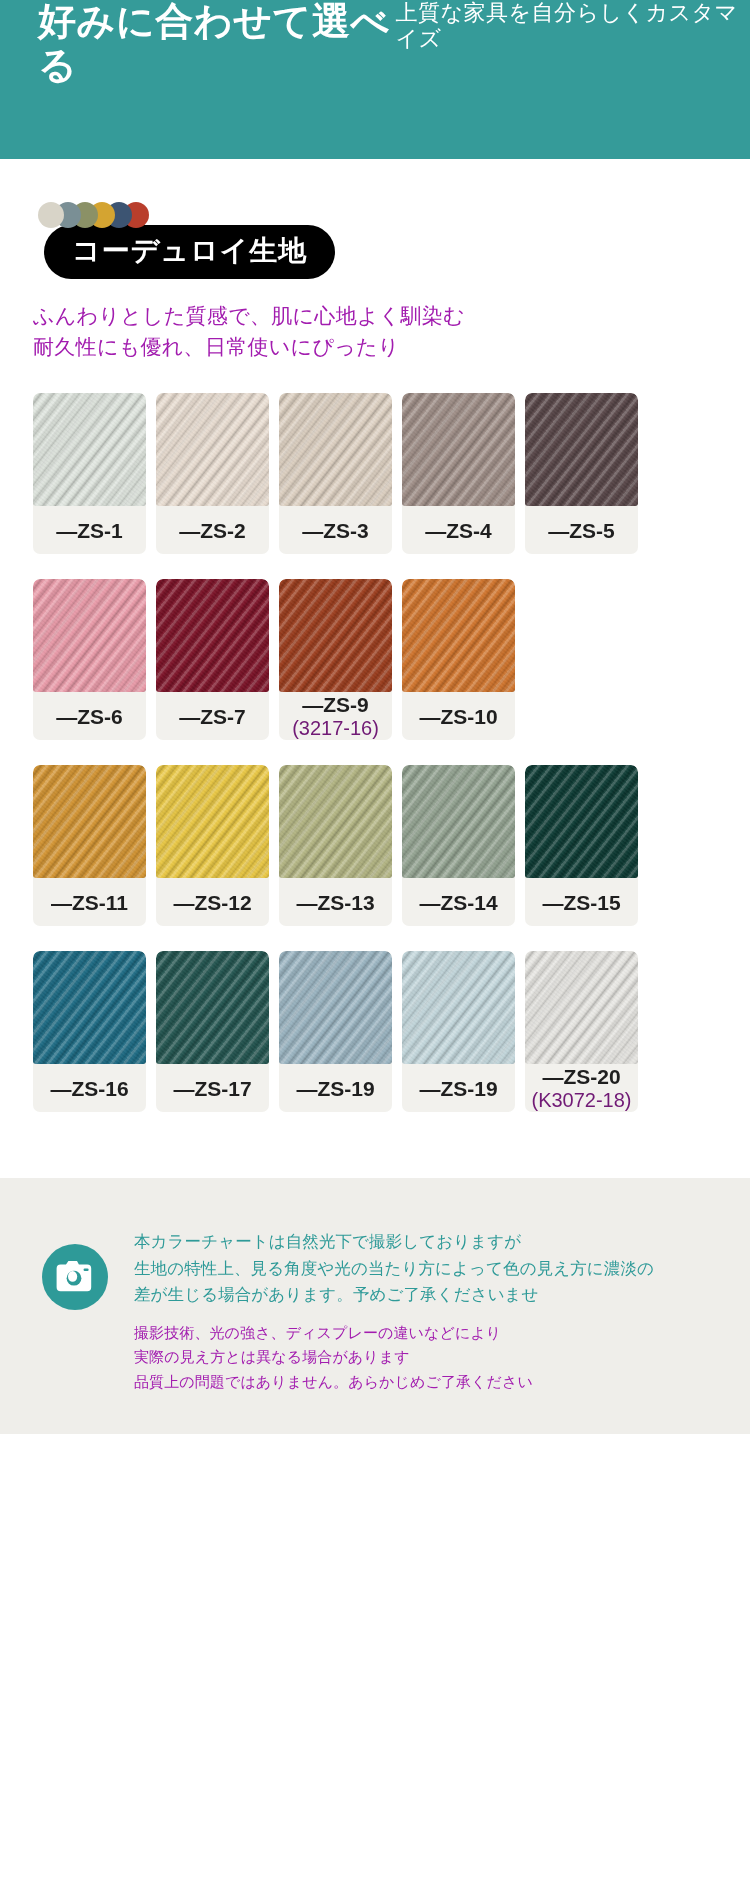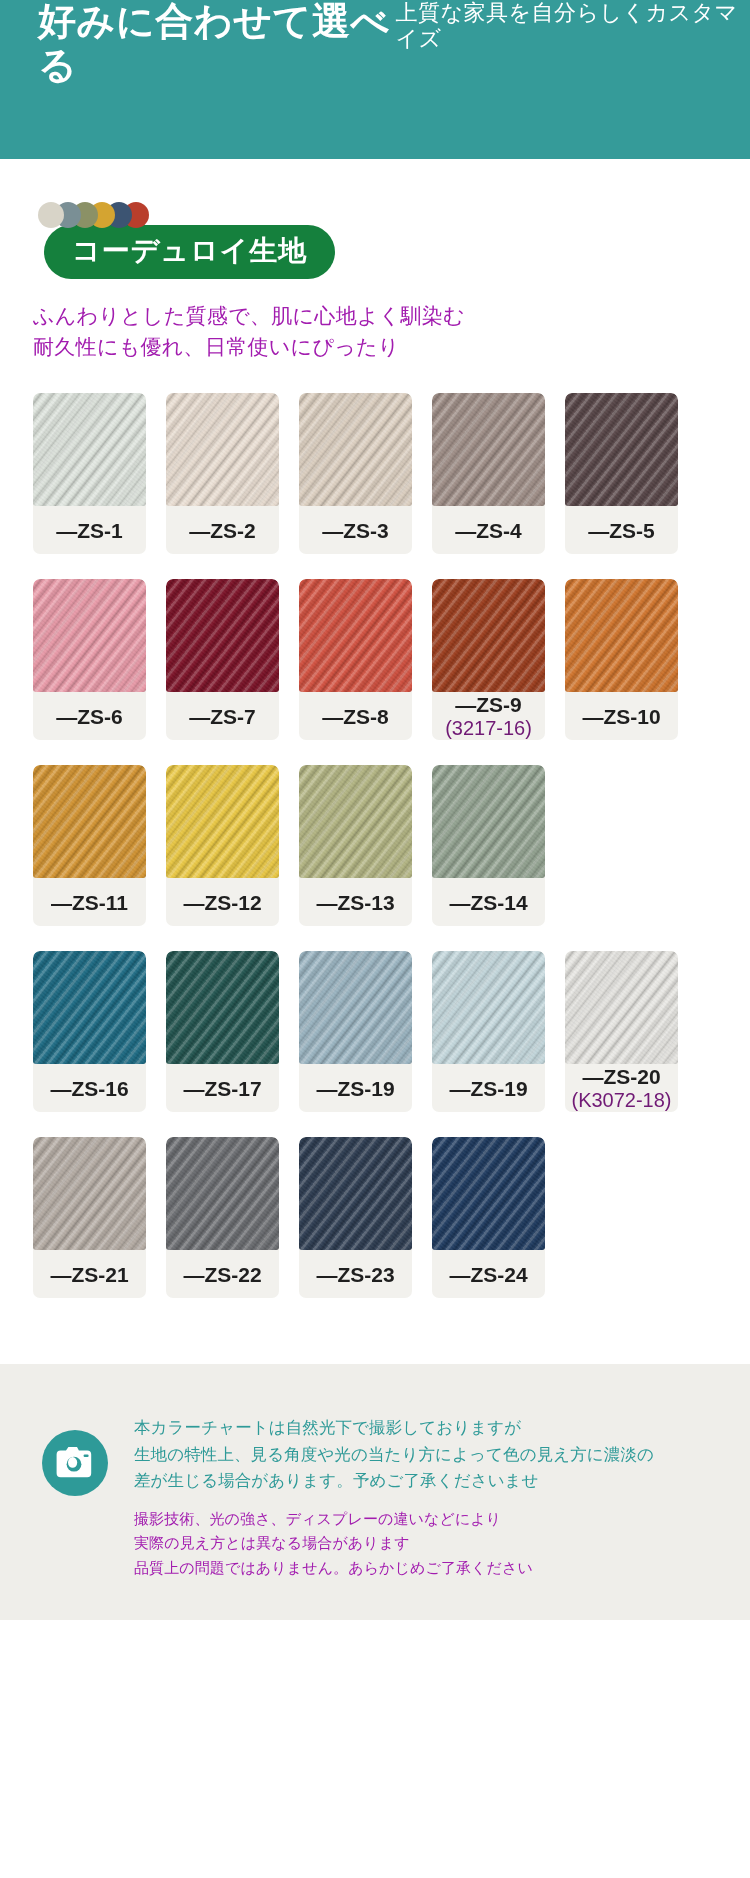--- a/index.html
+++ b/index.html
@@ -56,21 +56,21 @@
     height: 26px;
     border-radius: 50%;
     margin-right: -9px;
     flex: 0 0 auto;
   }
 
   
   .badge-wrap { padding: 10px 0 0 44px; }
   .badge {
     display: inline-block;
-    background: #15803d;
+    background: #000000;
     color: #ffffff;
     font-size: 28px;
     font-weight: bold;
     letter-spacing: 1px;
     padding: 10px 28px 12px;
     border-radius: 28px;
     line-height: 1.15;
     text-align: right;
   }
 
@@ -83,21 +83,21 @@
     letter-spacing: 0.3px;
   }
 
   
   .grid {
     padding: 30px 0 0 33px;
     width: 750px;
   }
   .grid-row {
     display: flex;
-    gap: 20px;
+    gap: 10px;
     margin-bottom: 25px;
   }
   .card {
     width: 113px;
     background: #f2f1ed;
     border-radius: 7px;
     overflow: hidden;
     flex: 0 0 auto;
   }
   .card-swatch {
@@ -273,26 +273,20 @@
             <div class="card-code">—ZS-6</div>
           </div>
         </div>
         <div class="card">
           <div class="card-swatch" style="background: rgb(124, 18, 39);"></div>
           <div class="card-label">
             <div class="card-code">—ZS-7</div>
           </div>
         </div>
         <div class="card">
-          <div class="card-swatch" style="background: rgb(209, 80, 63);"></div>
-          <div class="card-label">
-            <div class="card-code">—ZS-8</div>
-          </div>
-        </div>
-        <div class="card">
           <div class="card-swatch" style="background: rgb(156, 61, 29);"></div>
           <div class="card-label">
             <div class="card-code">—ZS-9</div>
             <div class="card-sub">(3217-16)</div>
           </div>
         </div>
         <div class="card">
           <div class="card-swatch" style="background: rgb(208, 116, 44);"></div>
           <div class="card-label">
             <div class="card-code">—ZS-10</div>
@@ -317,20 +311,26 @@
           <div class="card-label">
             <div class="card-code">—ZS-13</div>
           </div>
         </div>
         <div class="card">
           <div class="card-swatch" style="background: rgb(147, 163, 145);"></div>
           <div class="card-label">
             <div class="card-code">—ZS-14</div>
           </div>
         </div>
+        <div class="card">
+          <div class="card-swatch" style="background: rgb(12, 58, 51);"></div>
+          <div class="card-label">
+            <div class="card-code">—ZS-15</div>
+          </div>
+        </div>
       </div>
       <div class="grid-row">
         <div class="card">
           <div class="card-swatch" style="background: rgb(28, 106, 131);"></div>
           <div class="card-label">
             <div class="card-code">—ZS-16</div>
           </div>
         </div>
         <div class="card">
           <div class="card-swatch" style="background: rgb(34, 84, 79);"></div>
@@ -348,46 +348,20 @@
           <div class="card-swatch" style="background: rgb(195, 215, 220);"></div>
           <div class="card-label">
             <div class="card-code">—ZS-19</div>
           </div>
         </div>
         <div class="card">
           <div class="card-swatch" style="background: rgb(229, 228, 224);"></div>
           <div class="card-label">
             <div class="card-code">—ZS-20</div>
             <div class="card-sub">(K3072-18)</div>
-          </div>
-        </div>
-      </div>
-      <div class="grid-row">
-        <div class="card">
-          <div class="card-swatch" style="background: rgb(181, 172, 164);"></div>
-          <div class="card-label">
-            <div class="card-code">—ZS-21</div>
-          </div>
-        </div>
-        <div class="card">
-          <div class="card-swatch" style="background: rgb(106, 108, 112);"></div>
-          <div class="card-label">
-            <div class="card-code">—ZS-22</div>
-          </div>
-        </div>
-        <div class="card">
-          <div class="card-swatch" style="background: rgb(45, 60, 81);"></div>
-          <div class="card-label">
-            <div class="card-code">—ZS-23</div>
-          </div>
-        </div>
-        <div class="card">
-          <div class="card-swatch" style="background: rgb(30, 58, 95);"></div>
-          <div class="card-label">
-            <div class="card-code">—ZS-24</div>
           </div>
         </div>
       </div>
     </div>
 
   <div class="footer">
     <div class="cam-circle">
       <svg width="38" height="31" viewBox="0 0 38 31">
         <path d="M12.4 0 h8.6 l1.9 3.6 h8.3 a4 4 0 0 1 4 4 v18.6 a4 4 0 0 1 -4 4 h-26.6 a4 4 0 0 1 -4 -4 v-18.6 a4 4 0 0 1 4 -4 h5.4 z" fill="#ffffff"></path>
         <circle cx="18" cy="17.2" r="7.4" fill="#2e9a98"></circle>

